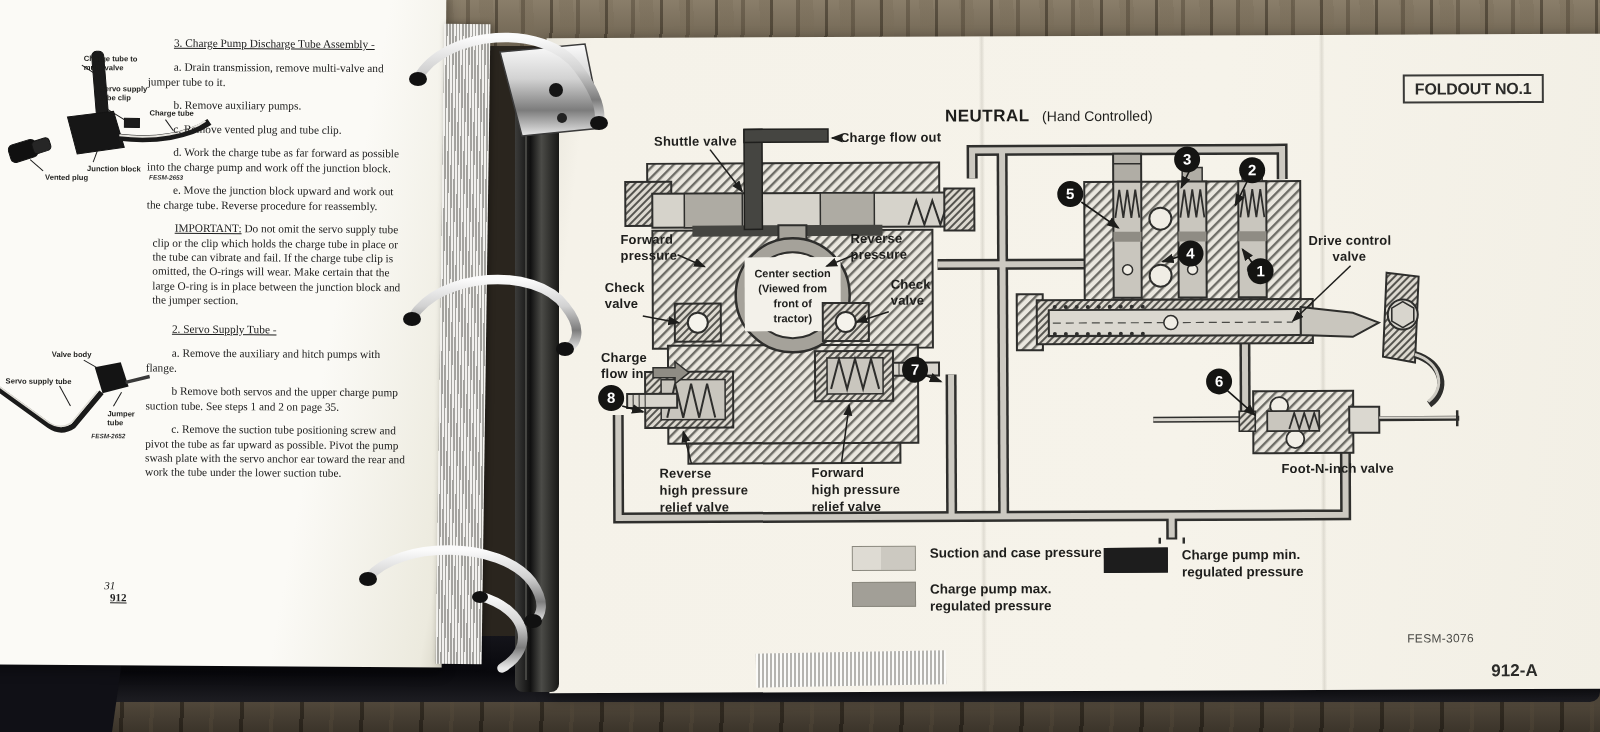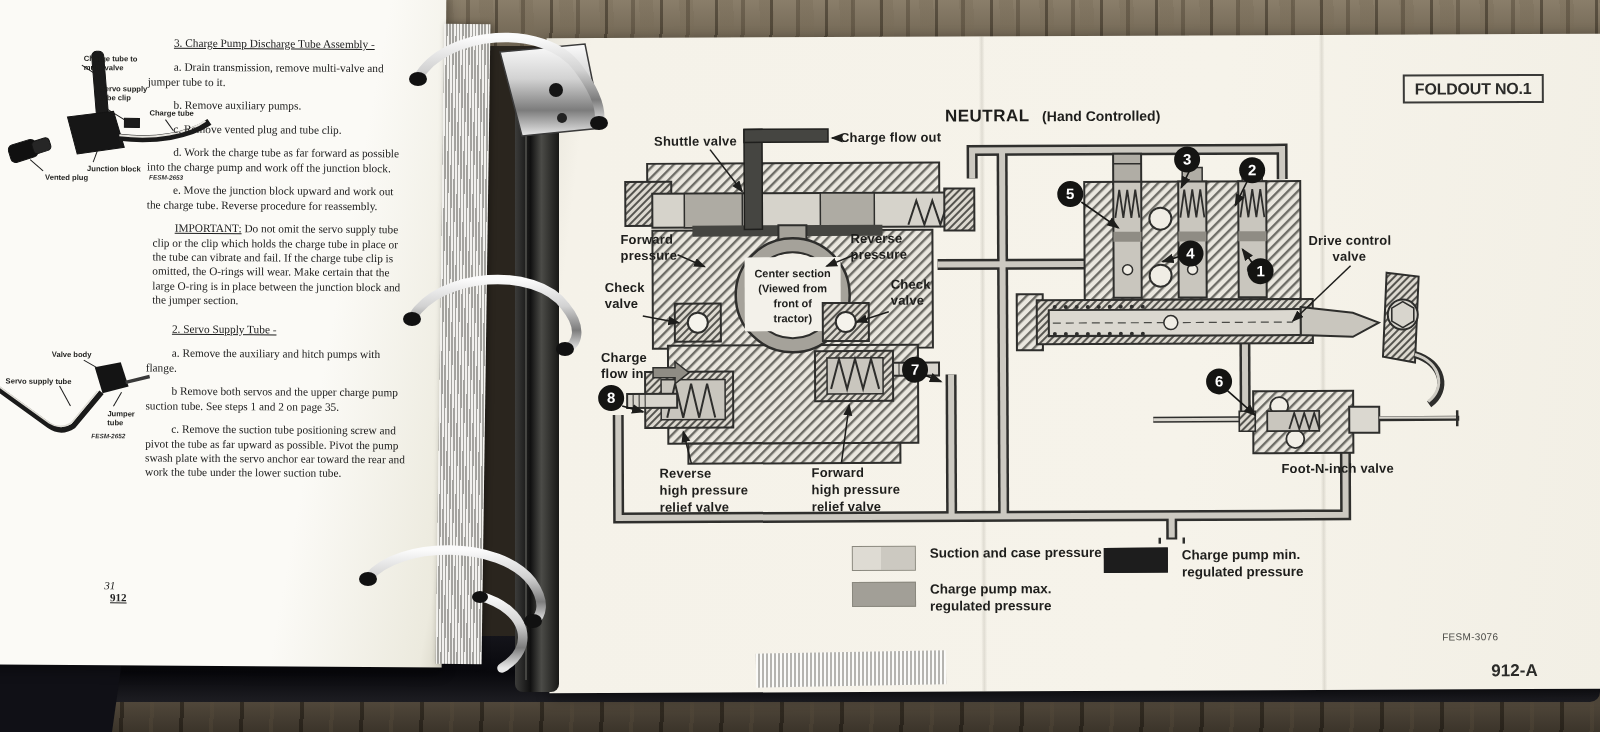--- a/index.html
+++ b/index.html
@@ -45,30 +45,30 @@
      font-family:"Liberation Serif",serif;font-size:11px;color:#222;}
   .lp-footer .pg{font-style:italic;}
   .lp-footer .code{font-weight:bold;text-decoration:underline;margin-left:6px;margin-top:8px;}
 
   
   .foldout-box{position:absolute;left:856px;top:40px;padding:4px 10px 3px 10px;
      border:2px solid #3a3a38;color:#2b2b29;font-weight:bold;font-size:16px;
      letter-spacing:-.2px;}
   .rp-title{position:absolute;left:398px;top:70px;color:#1d1d1b;}
   .rp-title .t1{font-size:17px;font-weight:bold;letter-spacing:.5px;}
-  .rp-title .t2{font-size:14px;font-weight:bold;margin-left:8px;}
+  .rp-title .t2{font-size:14px;font-weight:normal;margin-left:8px;}
 
   
   .legend-item{position:absolute;display:flex;align-items:flex-start;}
   .sw{width:62px;height:23px;border:1px solid #8a887e;flex:0 0 auto;}
   .sw.light{background:linear-gradient(90deg,#dedbd3 0 45%,#ccc9c1 45%);}
   .sw.mid{background:#a29f97;}
   .sw.dark{background:#1d1d1d;border-color:#1d1d1d;}
   .leg-label{margin-left:14px;font-size:13.5px;font-weight:bold;color:#1e1e1c;line-height:1.25;}
-  .rp-figcode{position:absolute;left:893px;top:597px;font-size:10px;color:#4a4a46;letter-spacing:.3px;}
+  .rp-figcode{position:absolute;left:858px;top:597px;font-size:12px;color:#4a4a46;letter-spacing:.3px;}
   .rp-pagenum{position:absolute;left:942px;top:627px;font-size:17px;font-weight:bold;color:#2b2b29;}
 
   
   .stack-edge{position:absolute;left:440px;top:24px;width:46px;height:640px;
      transform:rotate(.8deg);
      background:repeating-linear-gradient(90deg,#f2f1ee 0 1.6px,#a3a29e 1.6px 3.2px);
      box-shadow:2px 0 6px rgba(0,0,0,.35);}
   .stack-bottom{position:absolute;left:756px;top:652px;width:190px;height:34px;
      transform:rotate(-1deg);
      background:repeating-linear-gradient(90deg,#fbfbf9 0 2px,#b5b4b0 2px 4px);}

